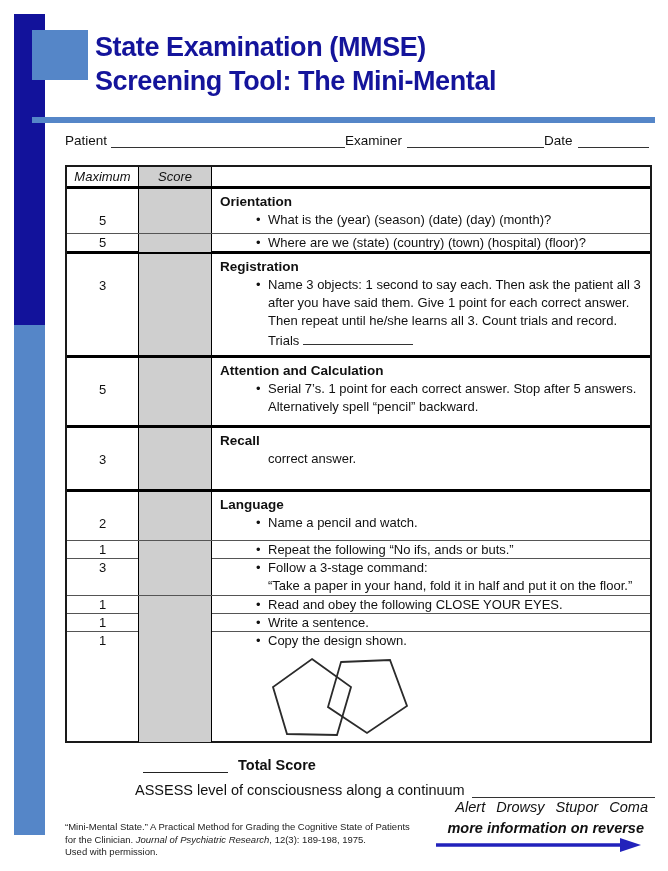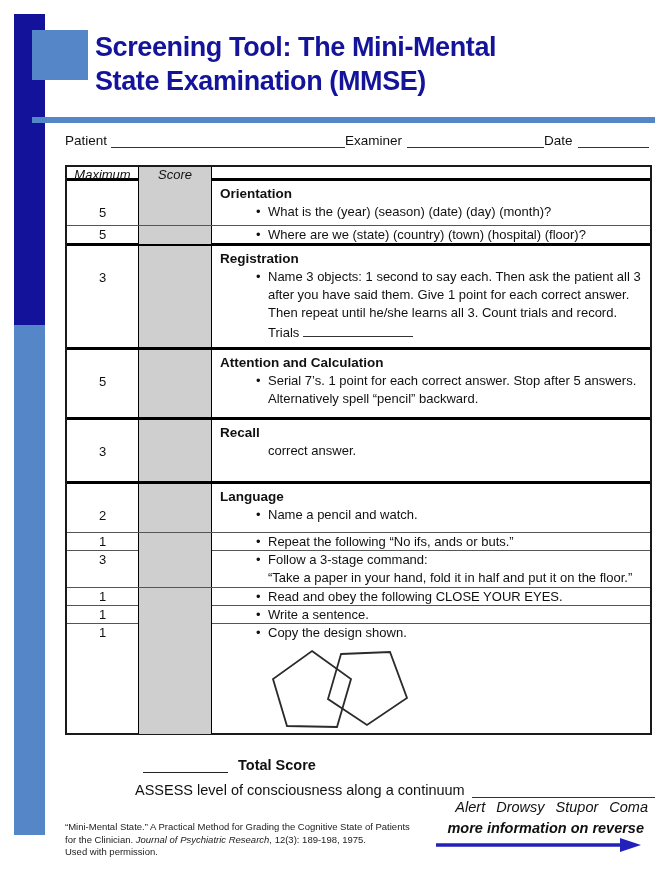--- a/index.html
+++ b/index.html
@@ -33,21 +33,21 @@
   .patient-line .b3 { width:71px;  margin-left:5px; }
   .patient-line .lbl { white-space:nowrap; }
 
   
   .mmse-table {
     position:absolute; left:65px; top:165px; width:587px;
     border:2px solid #1a1a1a; font-size:13px;
   }
   .thead {
     display:grid; grid-template-columns:72px 73px 1fr;
-    height:14px; border-bottom:3px solid #000;
+    height:22px; border-bottom:3px solid #000;
   }
   .hc { display:flex; align-items:center; justify-content:center;
         font-style:italic; font-size:13px; }
   .col-sep { border-right:1px solid #000; }
   .gray { background:#cfcfcf; }
 
   .section { border-top:3px solid #000; }
   .section.first { border-top:none; }
   .trow { display:grid; grid-template-columns:72px 73px 1fr; }
   .trow + .trow { border-top:1px solid #555; }
@@ -96,22 +96,22 @@
   .reverse-note .txt { font-weight:bold; font-style:italic; font-size:14.5px; color:#111; }
   .reverse-note svg { display:block; margin-top:1px; }
 </style>
 </head>
 <body>
 
 <div class="bar-top"></div>
 <div class="bar-bottom"></div>
 <div class="deco-square"></div>
 <div class="page-title">
+  <div>State Examination (MMSE)</div>
   <div>Screening Tool: The Mini-Mental</div>
-  <div>State Examination (MMSE)</div>
 </div>
 <div class="hrule"></div>
 
 <div class="patient-line">
   <span class="lbl">Patient</span>
   <span class="blank b1"></span>
   <span class="lbl">Examiner</span>
   <span class="blank b2"></span>
   <span class="lbl">Date</span>
   <span class="blank b3"></span>

